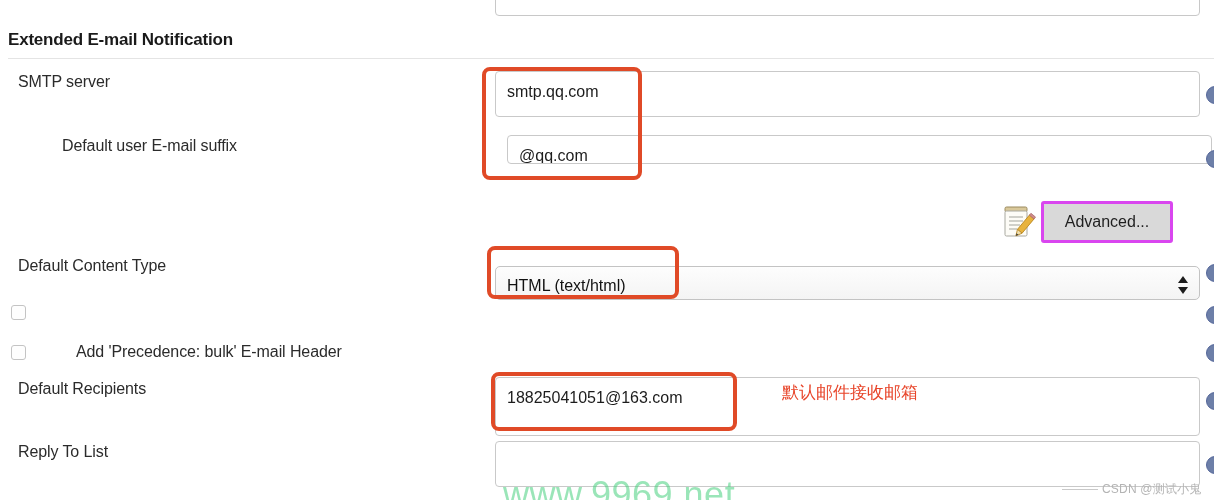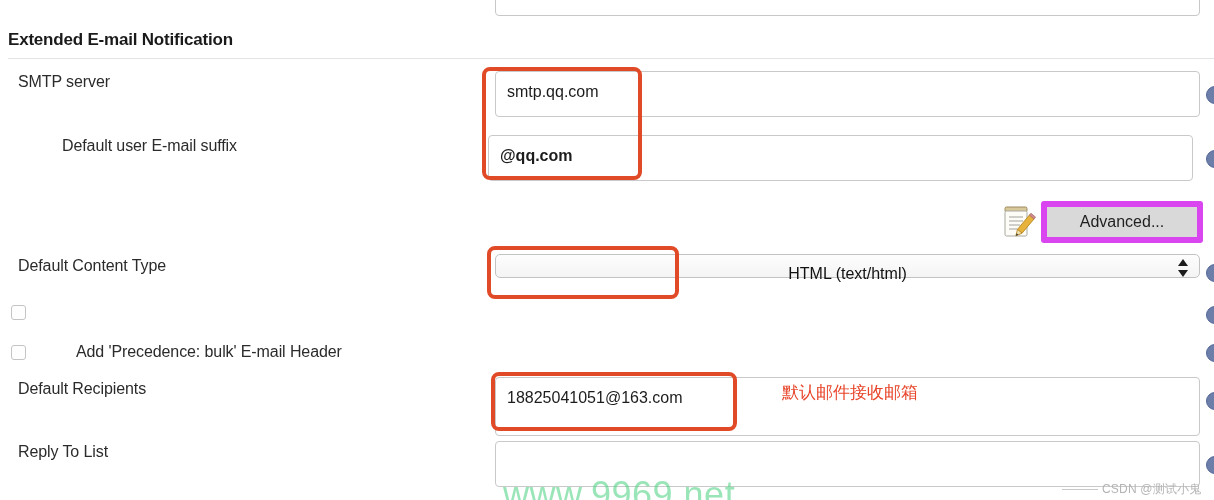--- a/index.html
+++ b/index.html
@@ -110,24 +110,24 @@
     font-size: 16px;
     color: #2b2b2b;
     white-space: nowrap;
     letter-spacing: -0.1px;
   }
 
   
   .advanced-button {
     left: 1041px;
     top: 201px;
-    width: 162px;
+    width: 132px;
     height: 42px;
     background: #d9d9d9;
-    border: 6px solid #d946ef;
+    border: 3px solid #d946ef;
     border-radius: 3px;
     box-sizing: border-box;
     font-size: 16px;
     font-weight: 500;
     color: #1f1f1f;
     display: flex;
     align-items: center;
     justify-content: center;
     white-space: nowrap;
   }
@@ -193,21 +193,21 @@
 <div class="abs top-partial-input"></div>
 
 <div class="abs section-heading">Extended E-mail Notification</div>
 <div class="abs section-divider"></div>
 
 <div class="abs form-label" style="left:18px; top:73px;">SMTP server</div>
 <div class="abs text-input" style="left:495px; top:71px; width:705px; height:46px;" placeholder="">smtp.qq.com</div>
 <div class="abs help-icon" style="left:1206px; top:86px;"></div>
 
 <div class="abs form-label" style="left:18px; top:137px;margin-left:44px;">Default user E-mail suffix</div>
-<div class="abs text-input" style="left:488px; top:135px; width:705px; height:46px;font-weight:bold;" placeholder="">@qq.com</div>
+<div class="abs text-input" style="left:507px; top:135px; width:705px; height:29px;" placeholder="">@qq.com</div>
 <div class="abs help-icon" style="left:1206px; top:150px;"></div>
 
 <div class="abs annot-rect" style="left:482px; top:67px; width:160px; height:113px;"></div>
 
 <div class="abs notepad-icon">
   <svg width="38" height="38" viewBox="0 0 38 38" xmlns="http://www.w3.org/2000/svg">
     <rect x="5" y="4" width="22" height="5" rx="1.5" fill="#d9c89a" stroke="#9b8a5e" stroke-width="1"></rect>
     <rect x="5" y="8" width="22" height="25" rx="1.5" fill="#fdfcf7" stroke="#a8a8a0" stroke-width="1"></rect>
     <line x1="9" y1="14" x2="23" y2="14" stroke="#b9b9b2" stroke-width="1.3"></line>
     <line x1="9" y1="18" x2="23" y2="18" stroke="#b9b9b2" stroke-width="1.3"></line>
@@ -217,21 +217,21 @@
       <rect x="20.5" y="11" width="6" height="19" fill="#e8b33d" stroke="#b8861f" stroke-width="0.8"></rect>
       <polygon points="20.5,30 26.5,30 23.5,36" fill="#f0dfae" stroke="#b8861f" stroke-width="0.8"></polygon>
       <polygon points="22.2,33.6 24.8,33.6 23.5,36" fill="#3a3a3a"></polygon>
       <rect x="20.5" y="9" width="6" height="2.5" fill="#d08b8b" stroke="#a06060" stroke-width="0.6"></rect>
     </g>
   </svg>
 </div>
 <div class="abs advanced-button">Advanced...</div>
 
 <div class="abs form-label" style="left:18px; top:257px;">Default Content Type</div>
-<div class="abs" style="left:495px; top:254px; width:705px; height:24px;text-align:center;">
+<div class="abs" style="left:495px; top:266px; width:705px; height:34px;">
   <div class="select-box" style="width:100%; height:100%; position:relative;">
     <span>HTML (text/html)</span>
     <span class="select-arrows">
       <svg width="12" height="22" viewBox="0 0 12 22" xmlns="http://www.w3.org/2000/svg">
         <polygon points="6,2 11,9 1,9" fill="#1c1c1c"></polygon>
         <polygon points="6,20 11,13 1,13" fill="#1c1c1c"></polygon>
       </svg>
     </span>
   </div>
 </div>

